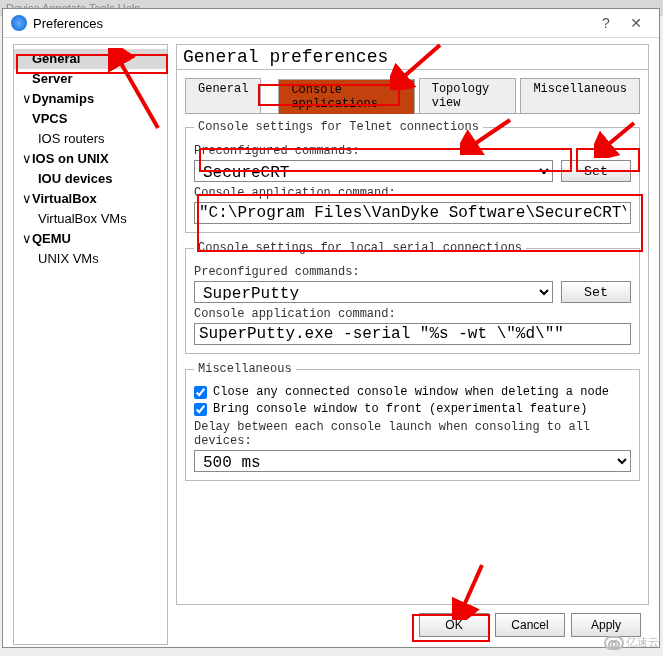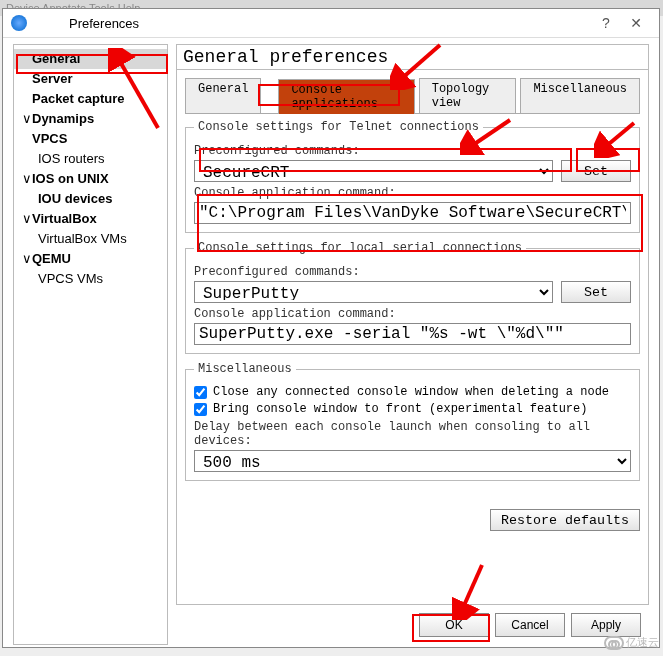--- a/index.html
+++ b/index.html
@@ -1,21 +1,21 @@
 <!DOCTYPE html>
 <html><head>
 <meta charset="utf-8">
 <style>
 * { box-sizing: border-box; margin: 0; padding: 0; }
 body { font-family: "Segoe UI", Tahoma, sans-serif; font-size: 12px; background: #eee; width: 663px; height: 656px; overflow: hidden; position: relative; }
 .menubar { background: #d8d8d8; padding: 2px 6px; color: #888; font-size: 11px; }
 .window { background: #fff; border: 1px solid #888; position: absolute; top: 8px; left: 2px; width: 658px; height: 640px; display: flex; flex-direction: column; }
 .titlebar { display: flex; align-items: center; padding: 6px 8px; border-bottom: 1px solid #ddd; }
 .titlebar .icon { width: 16px; height: 16px; border-radius: 50%; background: radial-gradient(#6af,#06c); margin-right: 6px; }
-.titlebar .title { flex: 1; font-size: 13px; margin-left: 36px; }
+.titlebar .title { flex: 1; font-size: 13px; }
 .titlebar .btn { width: 30px; text-align: center; font-size: 14px; color: #555; cursor: pointer; }
 .body { flex: 1; display: flex; padding: 6px 10px 2px 10px; gap: 8px; overflow: hidden; }
 .sidebar { width: 155px; border: 1px solid #bbb; background: #fff; padding: 4px 0; overflow: auto; }
 .tree { list-style: none; }
 .tree li { padding: 1px 0 1px 8px; font-size: 13px; line-height: 18px; }
 .tree li.sel { background: #d8d8d8; }
 .tree .tw { display: inline-block; width: 10px; }
 .tree .child { padding-left: 24px; }
 .main { flex: 1; display: flex; flex-direction: column; overflow: hidden; }
 .hdr { font-family: "Courier New", monospace; font-size: 18px; padding: 2px 6px; border: 1px solid #bbb; border-bottom: none; background: #fff; }
@@ -56,30 +56,29 @@
     <div class="title">Preferences</div>
     <div class="btn">?</div>
     <div class="btn">✕</div>
   </div>
 
   <div class="body">
     <div class="sidebar">
       <ul class="tree" id="tree">
           <li class="sel"><span class="tw"></span><b style="font-weight:bold">General</b></li>
           <li><span class="tw"></span><b style="font-weight:bold">Server</b></li>
-          <li><span class="tw"></span><b style="font-weight:bold">Packet capture</b></li>
           <li><span class="tw">∨</span><b style="font-weight:bold">Dynamips</b></li>
           <li><span class="tw"></span><b style="font-weight:bold">VPCS</b></li>
           <li class="child" style="font-weight: normal;">IOS routers</li>
           <li><span class="tw">∨</span><b style="font-weight:bold">IOS on UNIX</b></li>
           <li class="child" style="font-weight: bold;">IOU devices</li>
           <li><span class="tw">∨</span><b style="font-weight:bold">VirtualBox</b></li>
           <li class="child" style="font-weight: normal;">VirtualBox VMs</li>
           <li><span class="tw">∨</span><b style="font-weight:bold">QEMU</b></li>
-          <li class="child" style="font-weight: normal;">VPCS VMs</li>
+          <li class="child" style="font-weight: normal;">UNIX VMs</li>
         </ul>
     </div>
 
     <div class="main">
       <div class="hdr">General preferences</div>
       <div class="panel">
 
         <div class="tabs" id="tabs">
             <div class="tab">General</div>
             <div class="tab active">Console applications</div>
@@ -116,23 +115,20 @@
             <span>Close any connected console window when deleting a node</span>
           </label>
           <label class="chk">
             <input type="checkbox" checked="" style="">
             <span>Bring console window to front (experimental feature)</span>
           </label>
           <div class="lbl">Delay between each console launch when consoling to all devices:</div>
           <select style="width:100%"><option>500 ms</option></select>
         </fieldset>
 
-        <div style="text-align:right; margin:28px 0 6px 0;">
-          <button class="abtn">Restore defaults</button>
-        </div>
       </div>
 
       <div class="footer">
         <button class="fbtn">OK</button>
         <button class="fbtn">Cancel</button>
         <button class="fbtn">Apply</button>
       </div>
     </div>
   </div>
 </div>

